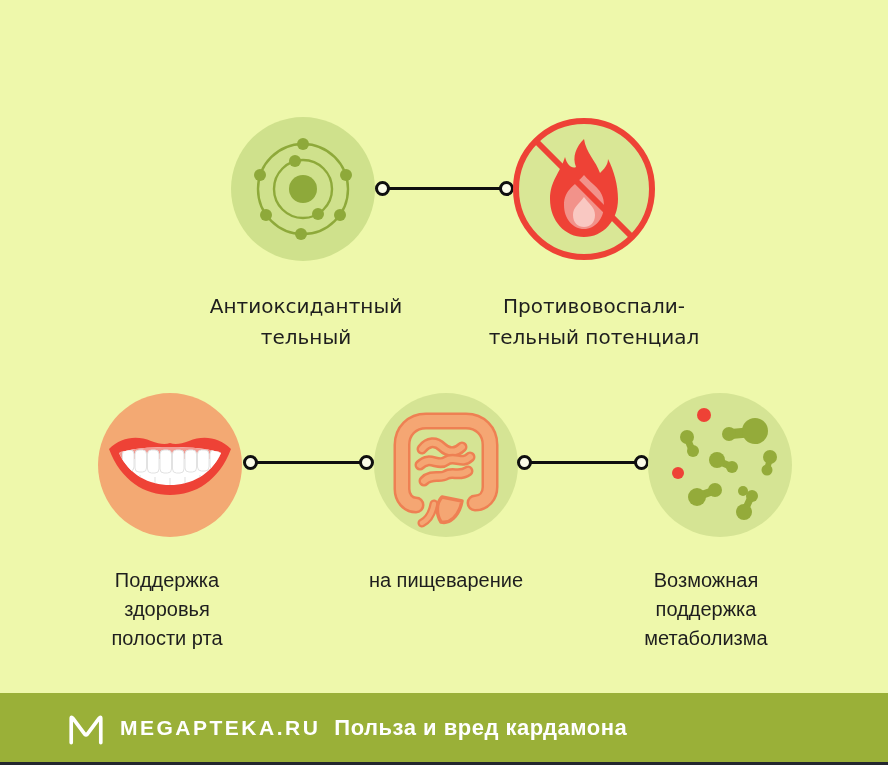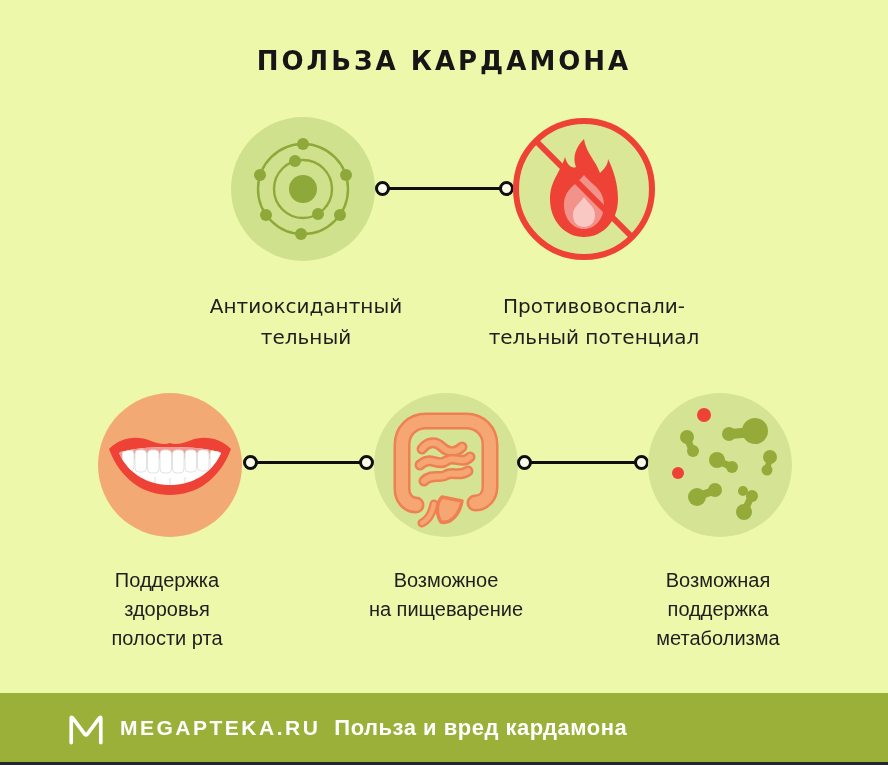--- a/index.html
+++ b/index.html
@@ -37,21 +37,20 @@
     margin-left:14px;color:#fff;font-family:"Liberation Sans",sans-serif;
     font-weight:bold;font-size:22px;letter-spacing:0.5px;
   }
   .bottom-strip{position:absolute;left:0;top:762px;width:888px;height:3px;background:#23272e;}
 </style>
 </head>
 <body>
 
 <div class="canvas">
 
-  <div class="title">ПОЛЬЗА КАРДАМОНА</div>
 
   <div class="bubble green1" style="left:231px;top:117px;width:144px;height:144px;">
     <svg width="144" height="144" viewBox="0 0 144 144">
       <circle cx="72" cy="72" r="29" fill="none" stroke="#8ea93a" stroke-width="2.4"></circle>
       <circle cx="72" cy="72" r="45" fill="none" stroke="#8ea93a" stroke-width="2.4"></circle>
       <circle cx="72" cy="72" r="14" fill="#8ea93a"></circle>
       <circle cx="64" cy="44" r="6" fill="#8ea93a"></circle>
       <circle cx="87" cy="97" r="6" fill="#8ea93a"></circle>
       <circle cx="72" cy="27" r="6" fill="#8ea93a"></circle>
       <circle cx="29" cy="58" r="6" fill="#8ea93a"></circle>
@@ -175,24 +174,23 @@
       <circle cx="30" cy="80" r="6" fill="#ee4236"></circle>
     </svg>
   </div>
 
   <div class="label r2" style="left:17px;top:566px;width:300px;">
     <div>Поддержка</div>
     <div>здоровья</div>
     <div>полости рта</div>
   </div>
   <div class="label r2" style="left:276px;top:566px;width:340px;">
-    <div>Возможное</div>
     <div>на пищеварение</div>
   </div>
-  <div class="label r2" style="left:568px;top:566px;width:300px;">
+  <div class="label r2" style="left:556px;top:566px;width:300px;">
     <div>Возможная</div>
     <div>поддержка</div>
     <div>метаболизма</div>
   </div>
 
   <div class="footer">
     <svg class="logo" width="48" height="40" viewBox="0 0 50 46">
       <path d="M8 40 L8 12 Q8 9.5 10 12 L23.5 30 Q25 31.5 26.5 30 L40 12 Q42 9.5 42 12 L42 40" fill="none" stroke="#ffffff" stroke-width="4.2" stroke-linecap="round" stroke-linejoin="round"></path>
     </svg>
     <div class="brand">MEGAPTEKA.RU</div>

